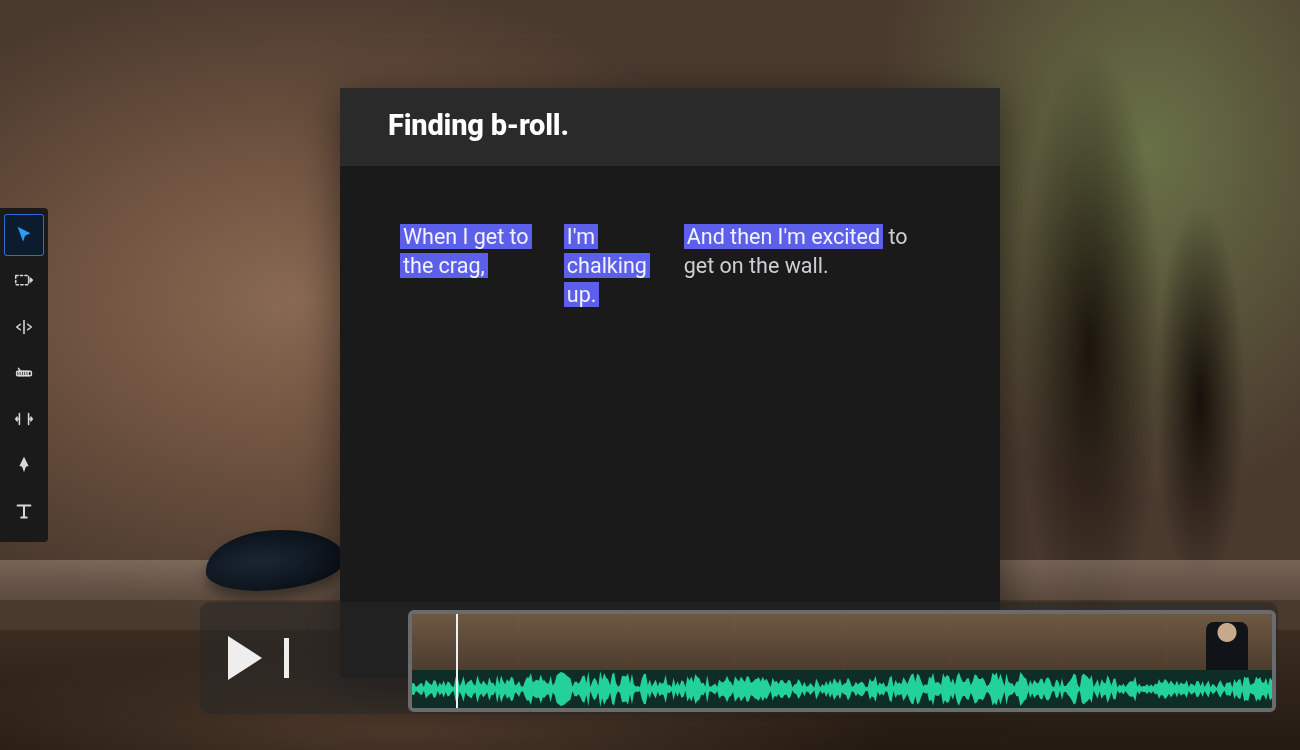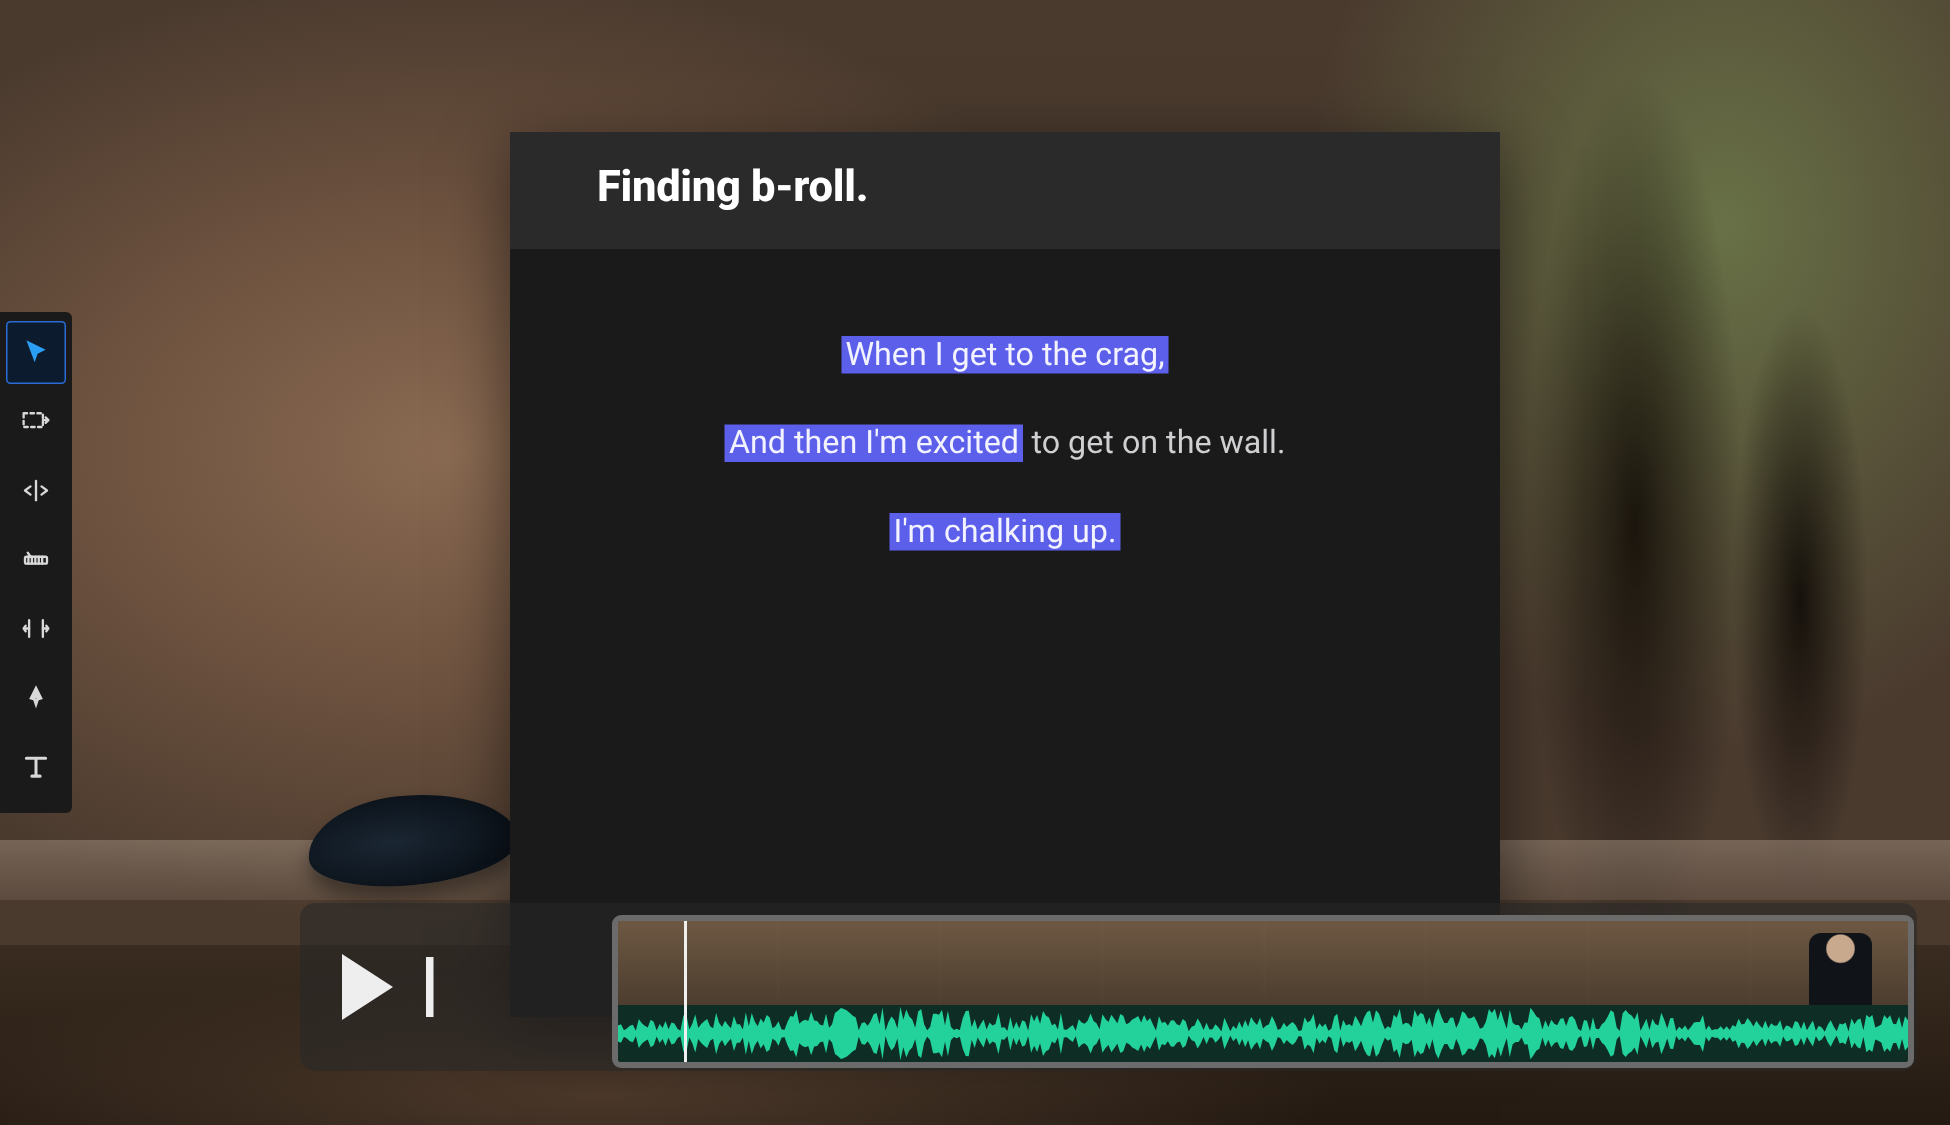--- a/index.html
+++ b/index.html
@@ -79,30 +79,28 @@
   }
   .panel-header {
     background: #2a2a2a;
     padding: 20px 48px 24px;
   }
   .panel-title {
     color: #fff;
     font-size: 29px;
     font-weight: 800;
     letter-spacing: -0.2px;
-    margin-left: 10px;
   }
   .panel-body {
     padding: 56px 60px 20px;
-    display: flex; flex-direction: column;
-    gap: 30px;
+    display: flex; 
+    gap: 14px;
     font-size: 21.5px;
     color: #cfcfd2;
     line-height: 1.35;
-    text-align: center;
   }
   .line { display: block; }
   .hl {
     background: #5c5fe9;
     color: #f3f3ff;
     padding: 0 3px;
     box-decoration-break: clone;
   }
 
   
@@ -222,22 +220,22 @@
       </svg>
     </div>
   </div>
 
   <div class="panel">
     <div class="panel-header">
       <div class="panel-title">Finding b-roll.</div>
     </div>
     <div class="panel-body">
       <span class="line"><span class="hl">When I get to the crag,</span></span>
+      <span class="line"><span class="hl">I'm chalking up.</span></span>
       <span class="line"><span class="hl">And then I'm excited</span> to get on the wall.</span>
-      <span class="line"><span class="hl">I'm chalking up.</span></span>
     </div>
   </div>
 
   <div class="strip">
     <div class="play-btn"></div>
     <div class="step-btn">
       <div class="bar"></div>
     </div>
   </div>
 

